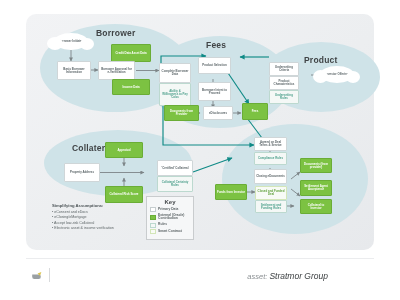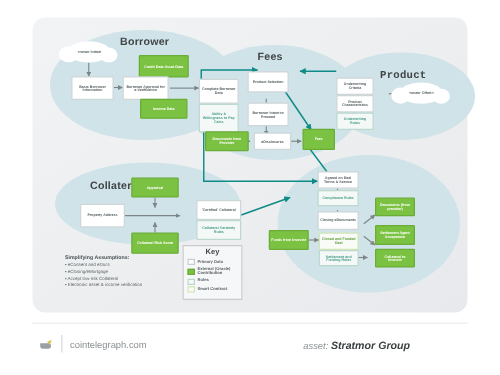--- a/index.html
+++ b/index.html
@@ -77,21 +77,21 @@
   .kswatch.rules{background:#f4f8f6;border:1px solid #bcd9cf;}
   .kswatch.smart{background:#f8fbf6;border:1px solid #d3e6b8;}
   .klabel{font-size:3.3px;color:#5c6466;font-weight:bold;line-height:1.15;}
 
   .footer{position:absolute;left:0;top:255px;width:400px;height:45px;background:#ffffff;}
   .fsep{position:absolute;left:26px;top:258px;width:348px;height:1px;background:#ebecee;}
   .logo{position:absolute;left:30px;top:270px;width:13px;height:13px;}
   .vbar{position:absolute;left:49px;top:268px;width:1px;height:14px;background:#d8dadc;}
   .site{position:absolute;left:56px;top:271px;font-size:7.5px;color:#8b9093;}
   .source{position:absolute;right:30px;top:271px;font-size:7.5px;color:#8b9093;font-style:italic;}
-  .source b{color:#3c4042;font-style:italic;font-weight:bold;font-size:8.5px;}
+  .source b{color:#3c4042;font-style:italic;font-weight:normal;font-size:8.5px;}
 </style>
 </head>
 <body>
 
 <div id="canvas">
 
   <div class="board"></div>
 
   <div class="blob b1"></div>
   <div class="blob b2"></div>
@@ -138,21 +138,21 @@
       <path d="M269,57 L240,57"></path>
       <path d="M226,70 L249,104"></path>
       <path d="M247,118 L268,146"></path>
       <path d="M163,83 L163,145 L254,145"></path>
       <path d="M193,172 L232,158"></path>
     </g>
   </svg>
 
   <div class="zone-title" style="left:96px;top:28px;">Borrower</div>
   <div class="zone-title" style="left:206px;top:40px;">Fees</div>
-  <div class="zone-title" style="left:304px;top:55px;font-family:Liberation Mono, monospace;">Product</div>
+  <div class="zone-title" style="left:304px;top:55px;">Product</div>
   <div class="zone-title" style="left:72px;top:143px;">Collateral</div>
 
   <div class="cloud c1">Borrower Initiates</div>
   <div class="cloud c2">Investor Offering</div>
 
   <div class="node n-green" style="left:111px;top:44px;width:40px;height:18px;">Credit Data Asset Data</div>
   <div class="node n-primary" style="left:57px;top:61px;width:34px;height:19px;">Basic Borrower Information</div>
   <div class="node n-primary" style="left:98px;top:61px;width:37px;height:19px;">Borrower Approval for e-Verification</div>
   <div class="node n-green" style="left:112px;top:79px;width:38px;height:16px;">Income Data</div>
 
@@ -214,16 +214,15 @@
     </div>
   </div>
 
   <div class="footer"></div>
   <div class="fsep"></div>
   <svg class="logo" viewBox="0 0 24 24">
     <path d="M4 8.5 h12 a4 4 0 0 1 0 8 H8 a4 4 0 0 1 -4 -4 z" fill="#9aa0a3"></path>
     <path d="M14 6.5 L21 3.5 L18.5 10.5 z" fill="#d9c24a"></path>
   </svg>
   <div class="vbar"></div>
-  <div class="site">cointelegraph.com</div>
   <div class="source"><span>asset: </span><b>Stratmor Group</b></div>
 
 </div>
 
 </body></html>

